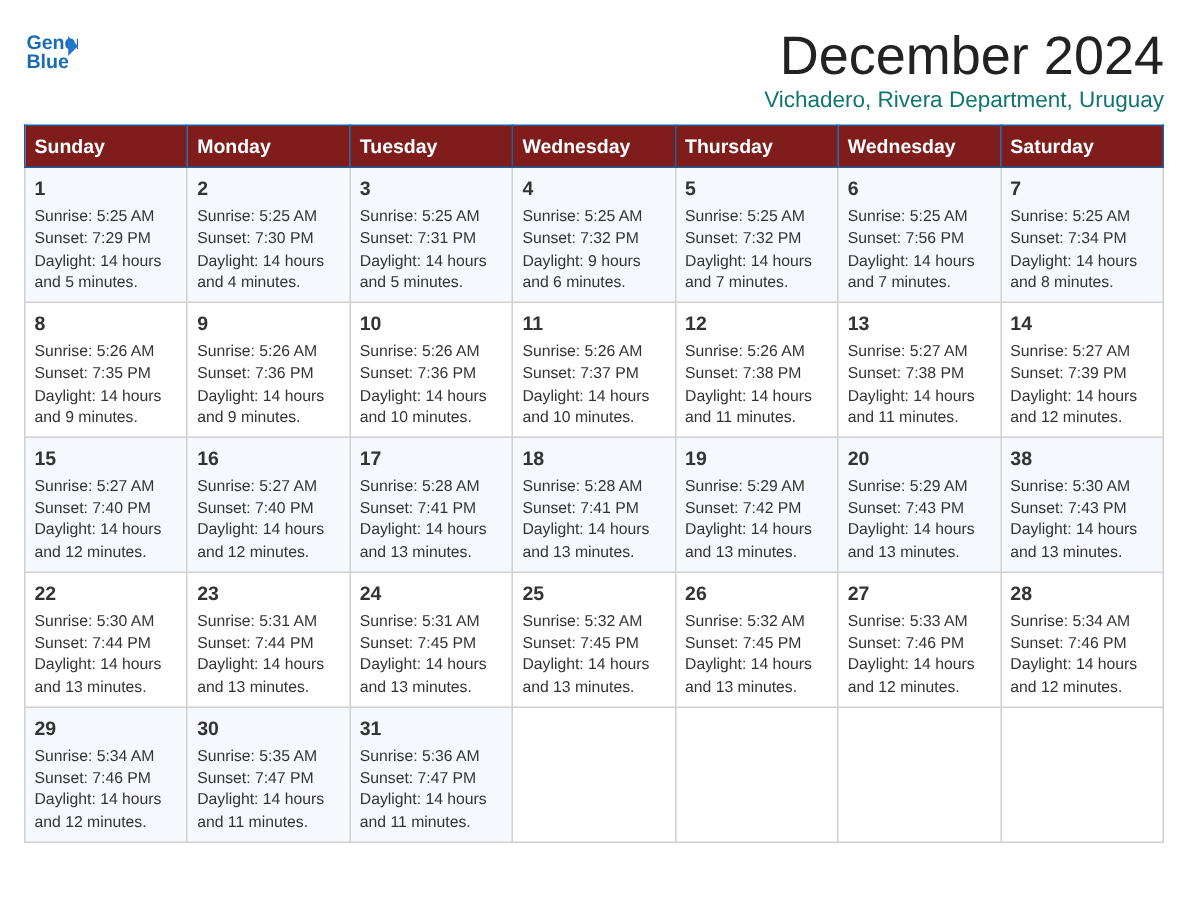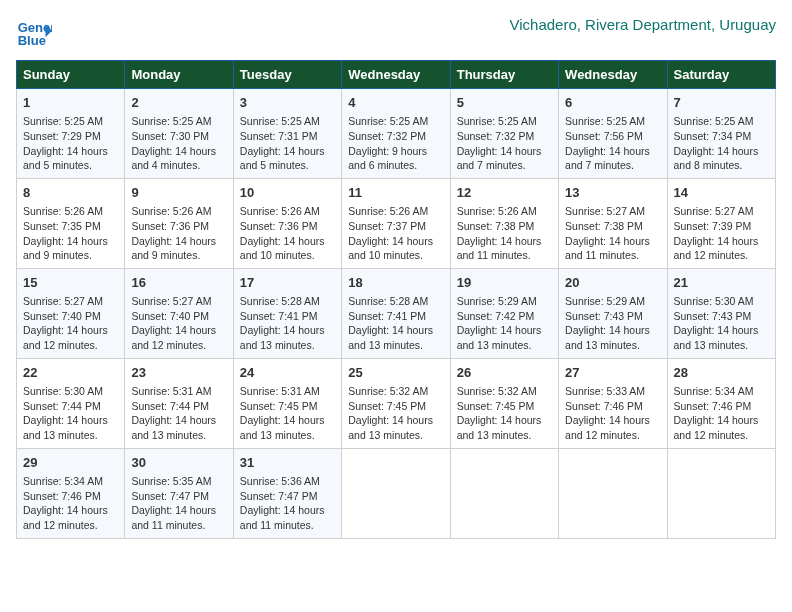--- a/index.html
+++ b/index.html
@@ -36,21 +36,21 @@
     .cal-subtitle {
       font-size: 15px;
       color: #0f766e;
     }
     table {
       width: 100%;
       border-collapse: collapse;
       font-size: 10.5px;
     }
     thead tr th {
-      background: #14532d;
+      background: #7f1d1d;
       color: #fff;
       text-align: left;
       padding: 6px 6px;
       font-size: 13px;
       font-weight: bold;
       border: 1px solid #1a5fa0;
     }
     tbody tr td {
       vertical-align: top;
       padding: 5px 6px;
@@ -80,20 +80,21 @@
 
 <div class="header">
   <div class="logo">
     <svg class="logo-icon" viewBox="0 0 44 44" width="44" height="44">
       <text x="2" y="20" font-size="16" font-weight="bold" fill="#1a6bb5" font-family="Arial">General</text>
       <text x="2" y="36" font-size="16" font-weight="bold" fill="#1a6bb5" font-family="Arial">Blue</text>
       <polygon points="36,10 44,18 36,26" fill="#2176c7"></polygon>
     </svg>
   </div>
   <div class="title-block">
+    <div class="cal-title">December 2024</div>
     <div class="cal-subtitle">Vichadero, Rivera Department, Uruguay</div>
   </div>
 </div>
 
 <table>
   <thead>
     <tr>
     <th>Sunday</th>
         <th>Monday</th>
         <th>Tuesday</th>
@@ -122,21 +123,21 @@
         <td><span class="day-num">13</span><span>Sunrise: 5:27 AM</span><br><span>Sunset: 7:38 PM</span><br><span>Daylight: 14 hours and 11 minutes.</span></td>
         <td><span class="day-num">14</span><span>Sunrise: 5:27 AM</span><br><span>Sunset: 7:39 PM</span><br><span>Daylight: 14 hours and 12 minutes.</span></td>
       </tr>
       <tr>
         <td><span class="day-num">15</span><span>Sunrise: 5:27 AM</span><br><span>Sunset: 7:40 PM</span><br><span>Daylight: 14 hours and 12 minutes.</span></td>
         <td><span class="day-num">16</span><span>Sunrise: 5:27 AM</span><br><span>Sunset: 7:40 PM</span><br><span>Daylight: 14 hours and 12 minutes.</span></td>
         <td><span class="day-num">17</span><span>Sunrise: 5:28 AM</span><br><span>Sunset: 7:41 PM</span><br><span>Daylight: 14 hours and 13 minutes.</span></td>
         <td><span class="day-num">18</span><span>Sunrise: 5:28 AM</span><br><span>Sunset: 7:41 PM</span><br><span>Daylight: 14 hours and 13 minutes.</span></td>
         <td><span class="day-num">19</span><span>Sunrise: 5:29 AM</span><br><span>Sunset: 7:42 PM</span><br><span>Daylight: 14 hours and 13 minutes.</span></td>
         <td><span class="day-num">20</span><span>Sunrise: 5:29 AM</span><br><span>Sunset: 7:43 PM</span><br><span>Daylight: 14 hours and 13 minutes.</span></td>
-        <td><span class="day-num">21</span><span>Sunrise: 5:30 AM</span><br><span>Sunset: 7:43 PM</span><br><span>Daylight: 14 hours and 13 minutes.</span></td>
+        <td><span class="day-num">38</span><span>Sunrise: 5:30 AM</span><br><span>Sunset: 7:43 PM</span><br><span>Daylight: 14 hours and 13 minutes.</span></td>
       </tr>
       <tr>
         <td><span class="day-num">22</span><span>Sunrise: 5:30 AM</span><br><span>Sunset: 7:44 PM</span><br><span>Daylight: 14 hours and 13 minutes.</span></td>
         <td><span class="day-num">23</span><span>Sunrise: 5:31 AM</span><br><span>Sunset: 7:44 PM</span><br><span>Daylight: 14 hours and 13 minutes.</span></td>
         <td><span class="day-num">24</span><span>Sunrise: 5:31 AM</span><br><span>Sunset: 7:45 PM</span><br><span>Daylight: 14 hours and 13 minutes.</span></td>
         <td><span class="day-num">25</span><span>Sunrise: 5:32 AM</span><br><span>Sunset: 7:45 PM</span><br><span>Daylight: 14 hours and 13 minutes.</span></td>
         <td><span class="day-num">26</span><span>Sunrise: 5:32 AM</span><br><span>Sunset: 7:45 PM</span><br><span>Daylight: 14 hours and 13 minutes.</span></td>
         <td><span class="day-num">27</span><span>Sunrise: 5:33 AM</span><br><span>Sunset: 7:46 PM</span><br><span>Daylight: 14 hours and 12 minutes.</span></td>
         <td><span class="day-num">28</span><span>Sunrise: 5:34 AM</span><br><span>Sunset: 7:46 PM</span><br><span>Daylight: 14 hours and 12 minutes.</span></td>
       </tr>

